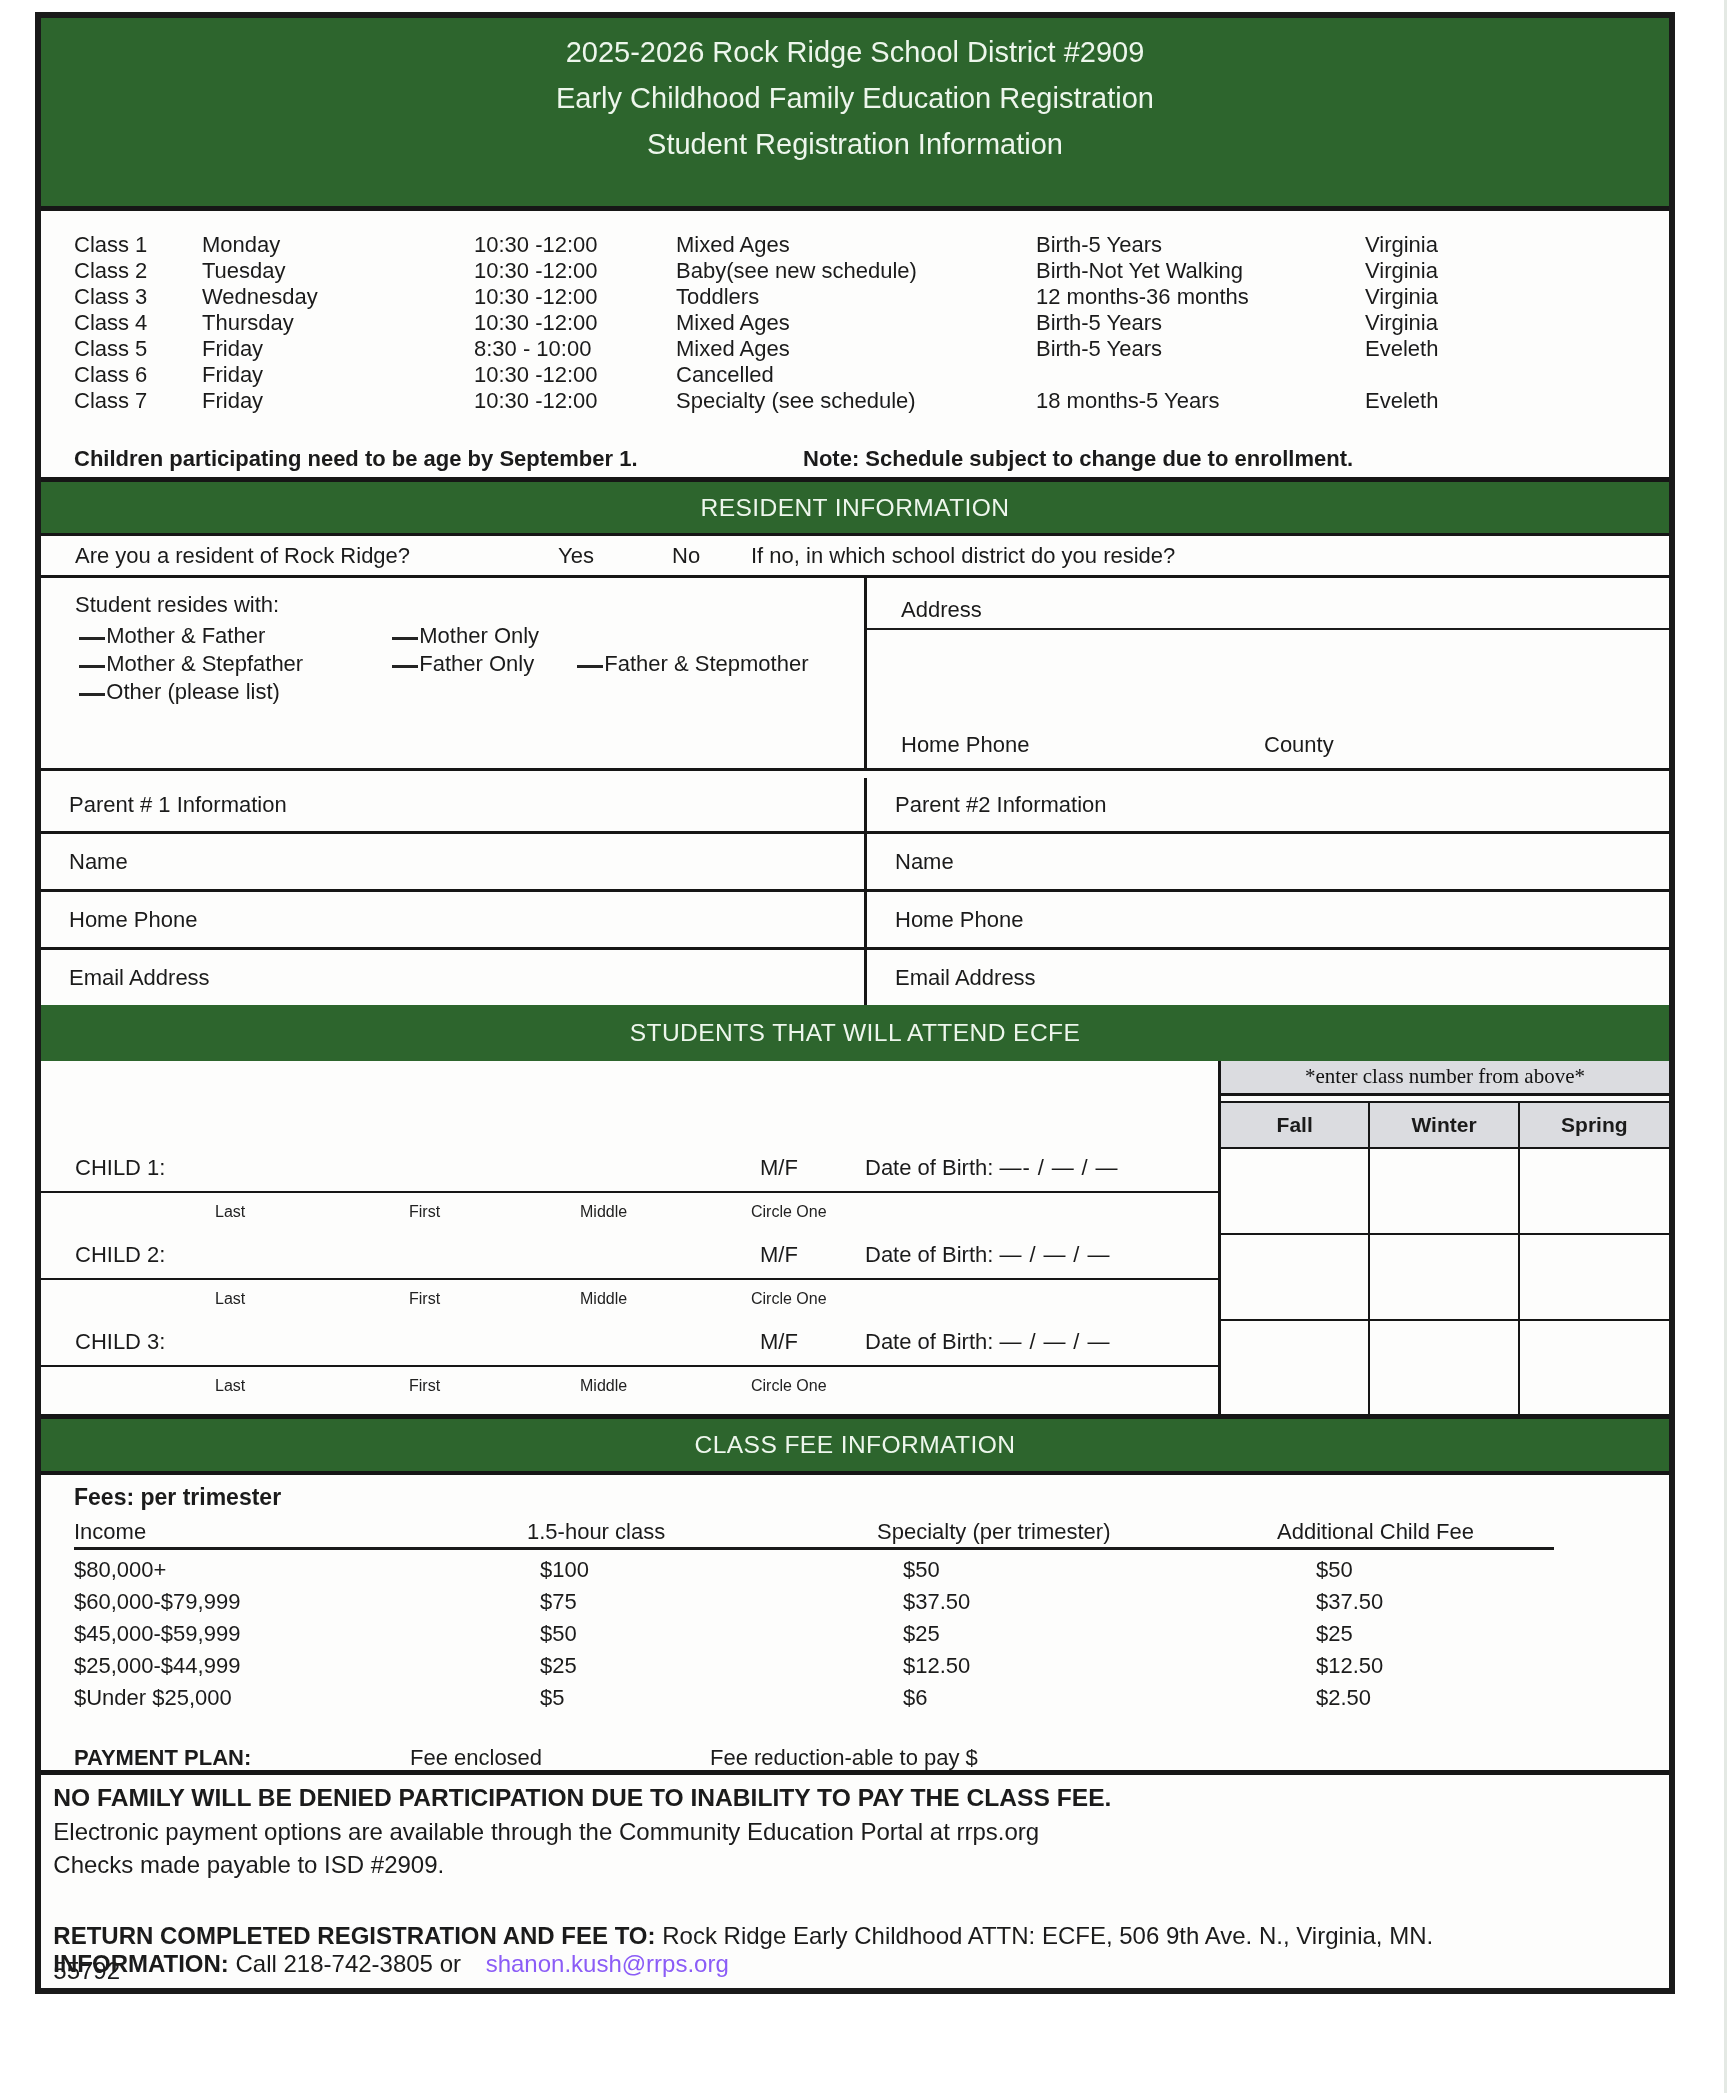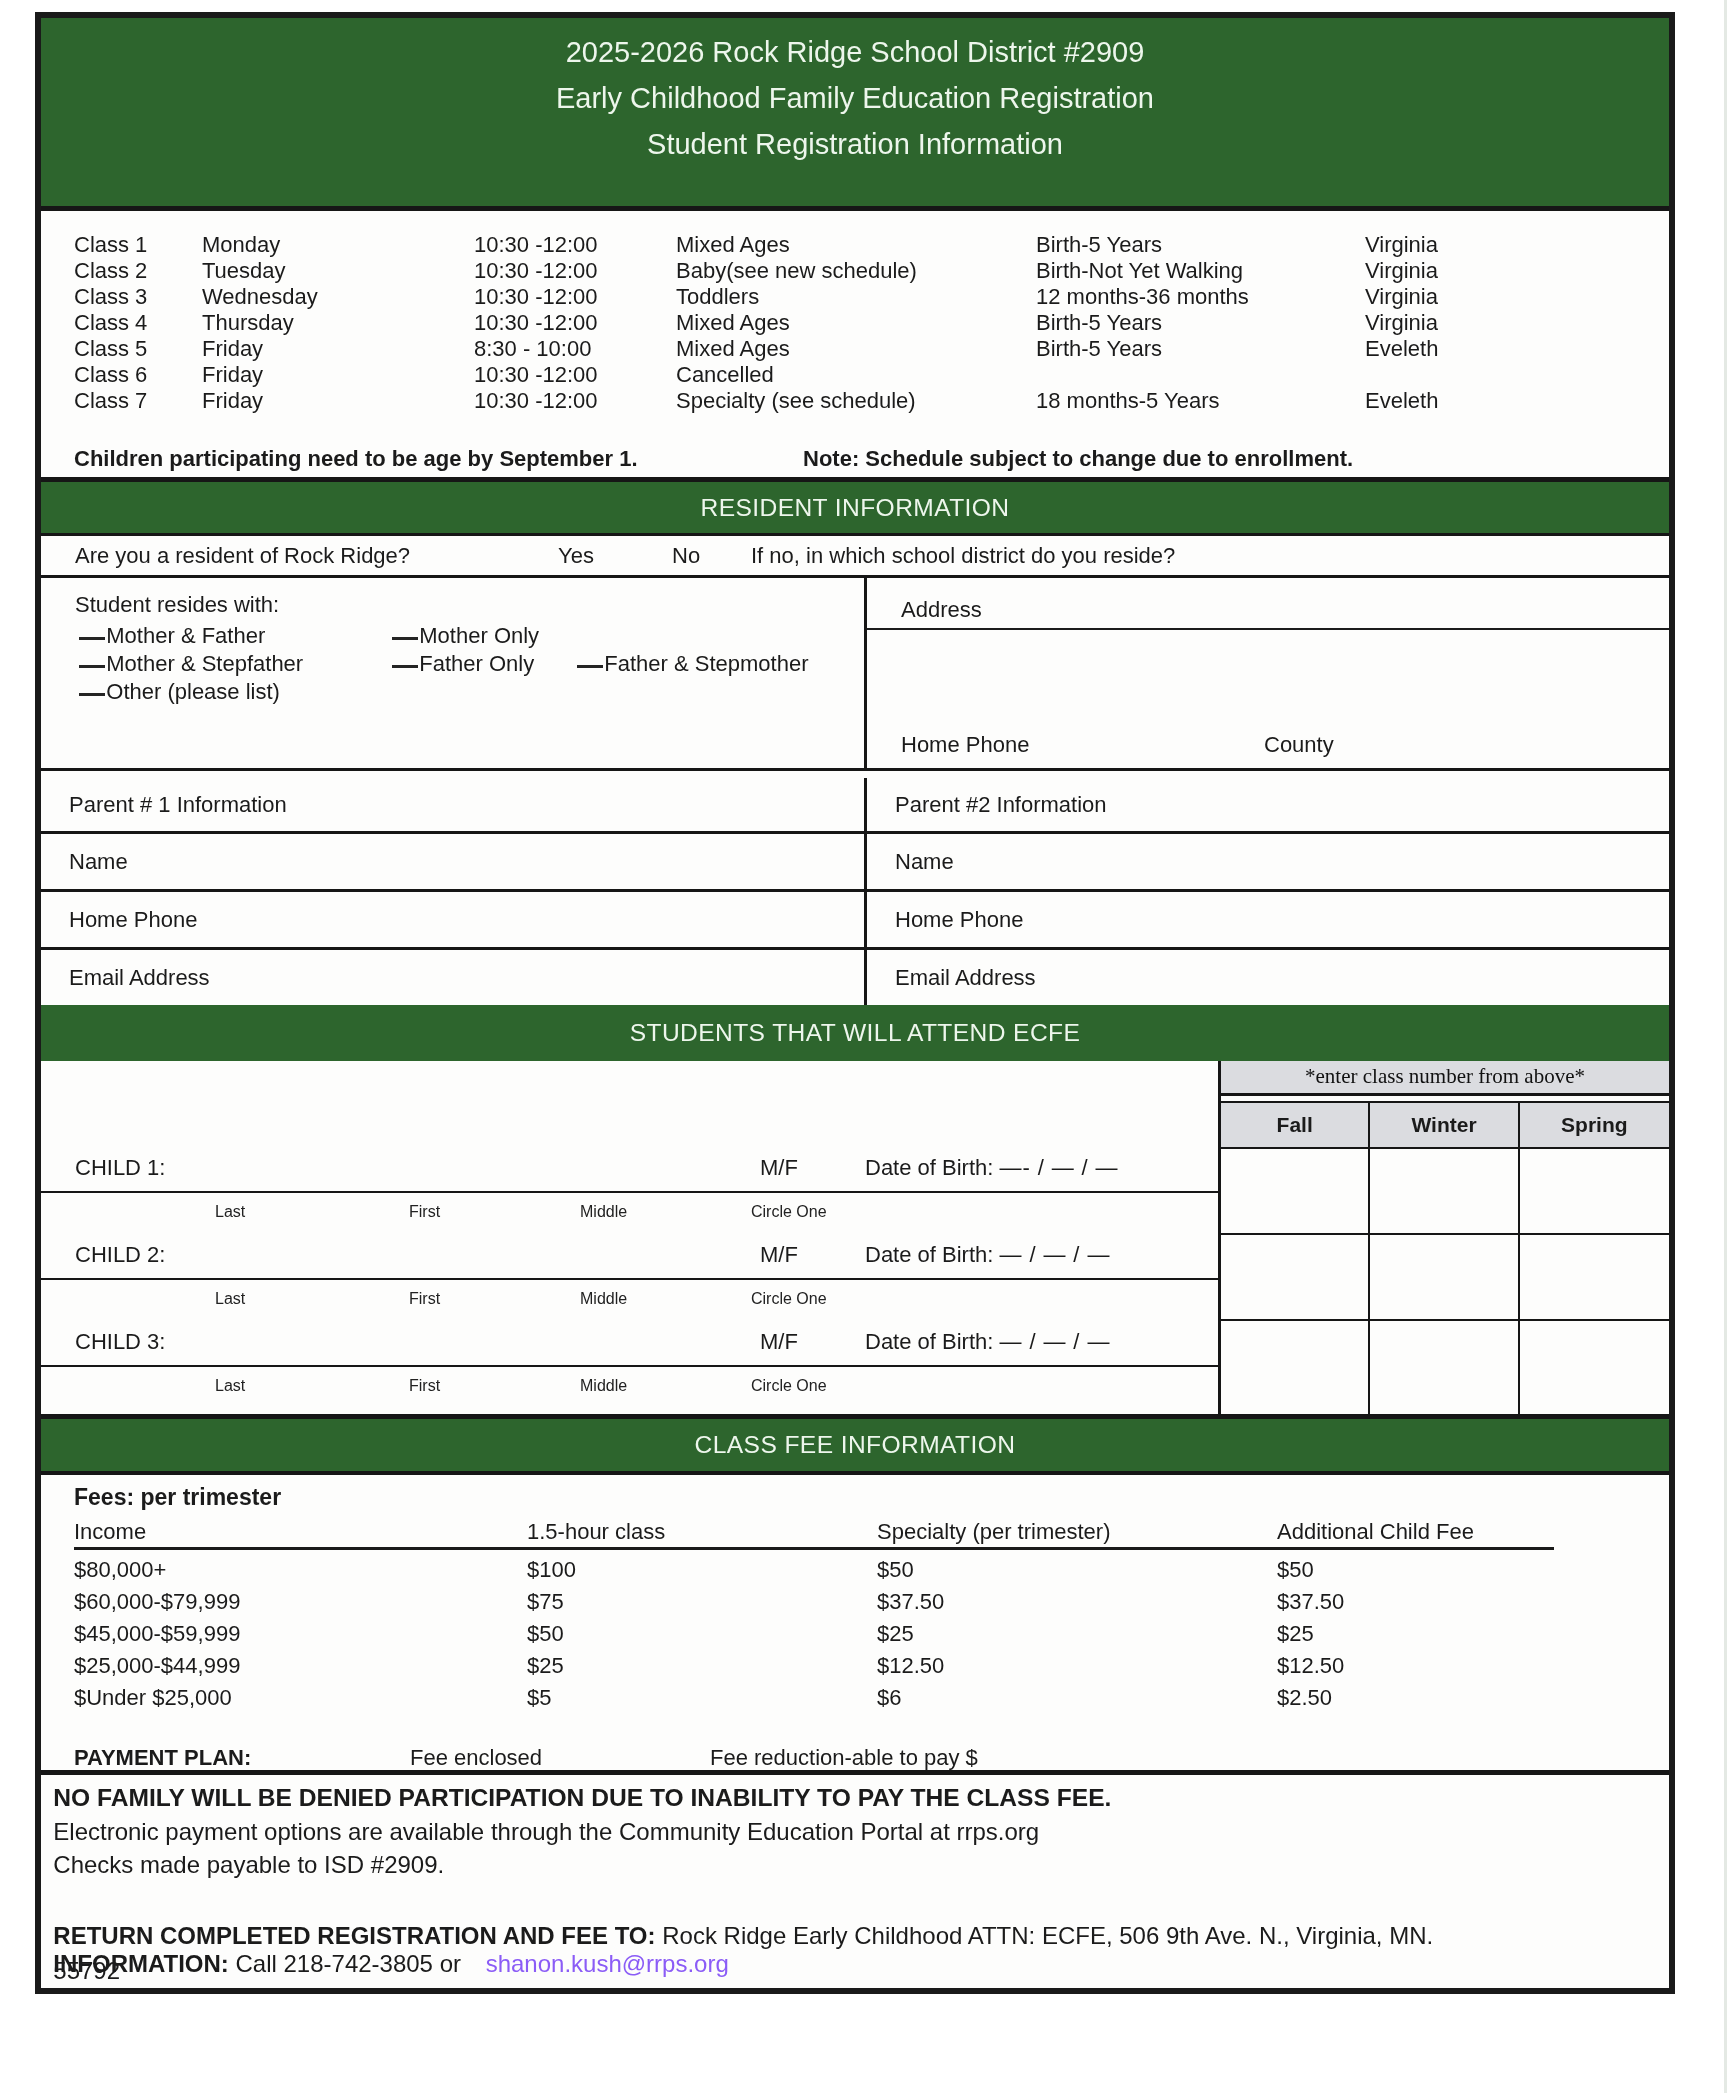--- a/index.html
+++ b/index.html
@@ -72,21 +72,21 @@
   .class-row { display:grid; grid-template-columns:1fr 1fr 1fr; }
   .class-row.h1 { height:86px; } .class-row.h2 { height:86px; } .class-row.h3 { flex:1; }
   .class-cell { border-right:2.6px solid #161616; }
   .class-cell.last { border-right:none; }
   .class-row.h1 .class-cell, .class-row.h2 .class-cell { border-bottom:2.6px solid #161616; }
 
   
   .fees { height:300px; border-bottom:5.3px solid #161616; padding:7px 0 0 33px; font-size:22px; }
   .fees-heading { font-weight:bold; font-size:23px; line-height:30px; }
   .fee-head { display:flex; width:1480px; border-bottom:3.5px solid #1a1a1a; padding-top:5.3px; line-height:30px; }
-  .fee-row { display:flex; line-height:32px; }
+  .fee-row { display:flex; line-height:32px;gap:13px; }
   .fee-row.first { margin-top:3.5px; }
   .fc1 { width:453px; } .fc2 { width:350px; } .fc3 { width:400px; } .fc4 { flex:1; }
   .payment-row { display:flex; margin-top:30px; line-height:28px; }
   .payment-row .p1 { width:336px; font-weight:bold; }
   .payment-row .p2 { width:300px; font-weight:normal; }
 
   
   .footer { flex:1; position:relative; padding:5.3px 35px 0 12.3px; font-size:24px; }
   .ft-nofamily { font-weight:bold; font-size:24.6px; line-height:35px; }
   .ft-line { line-height:33px; }

